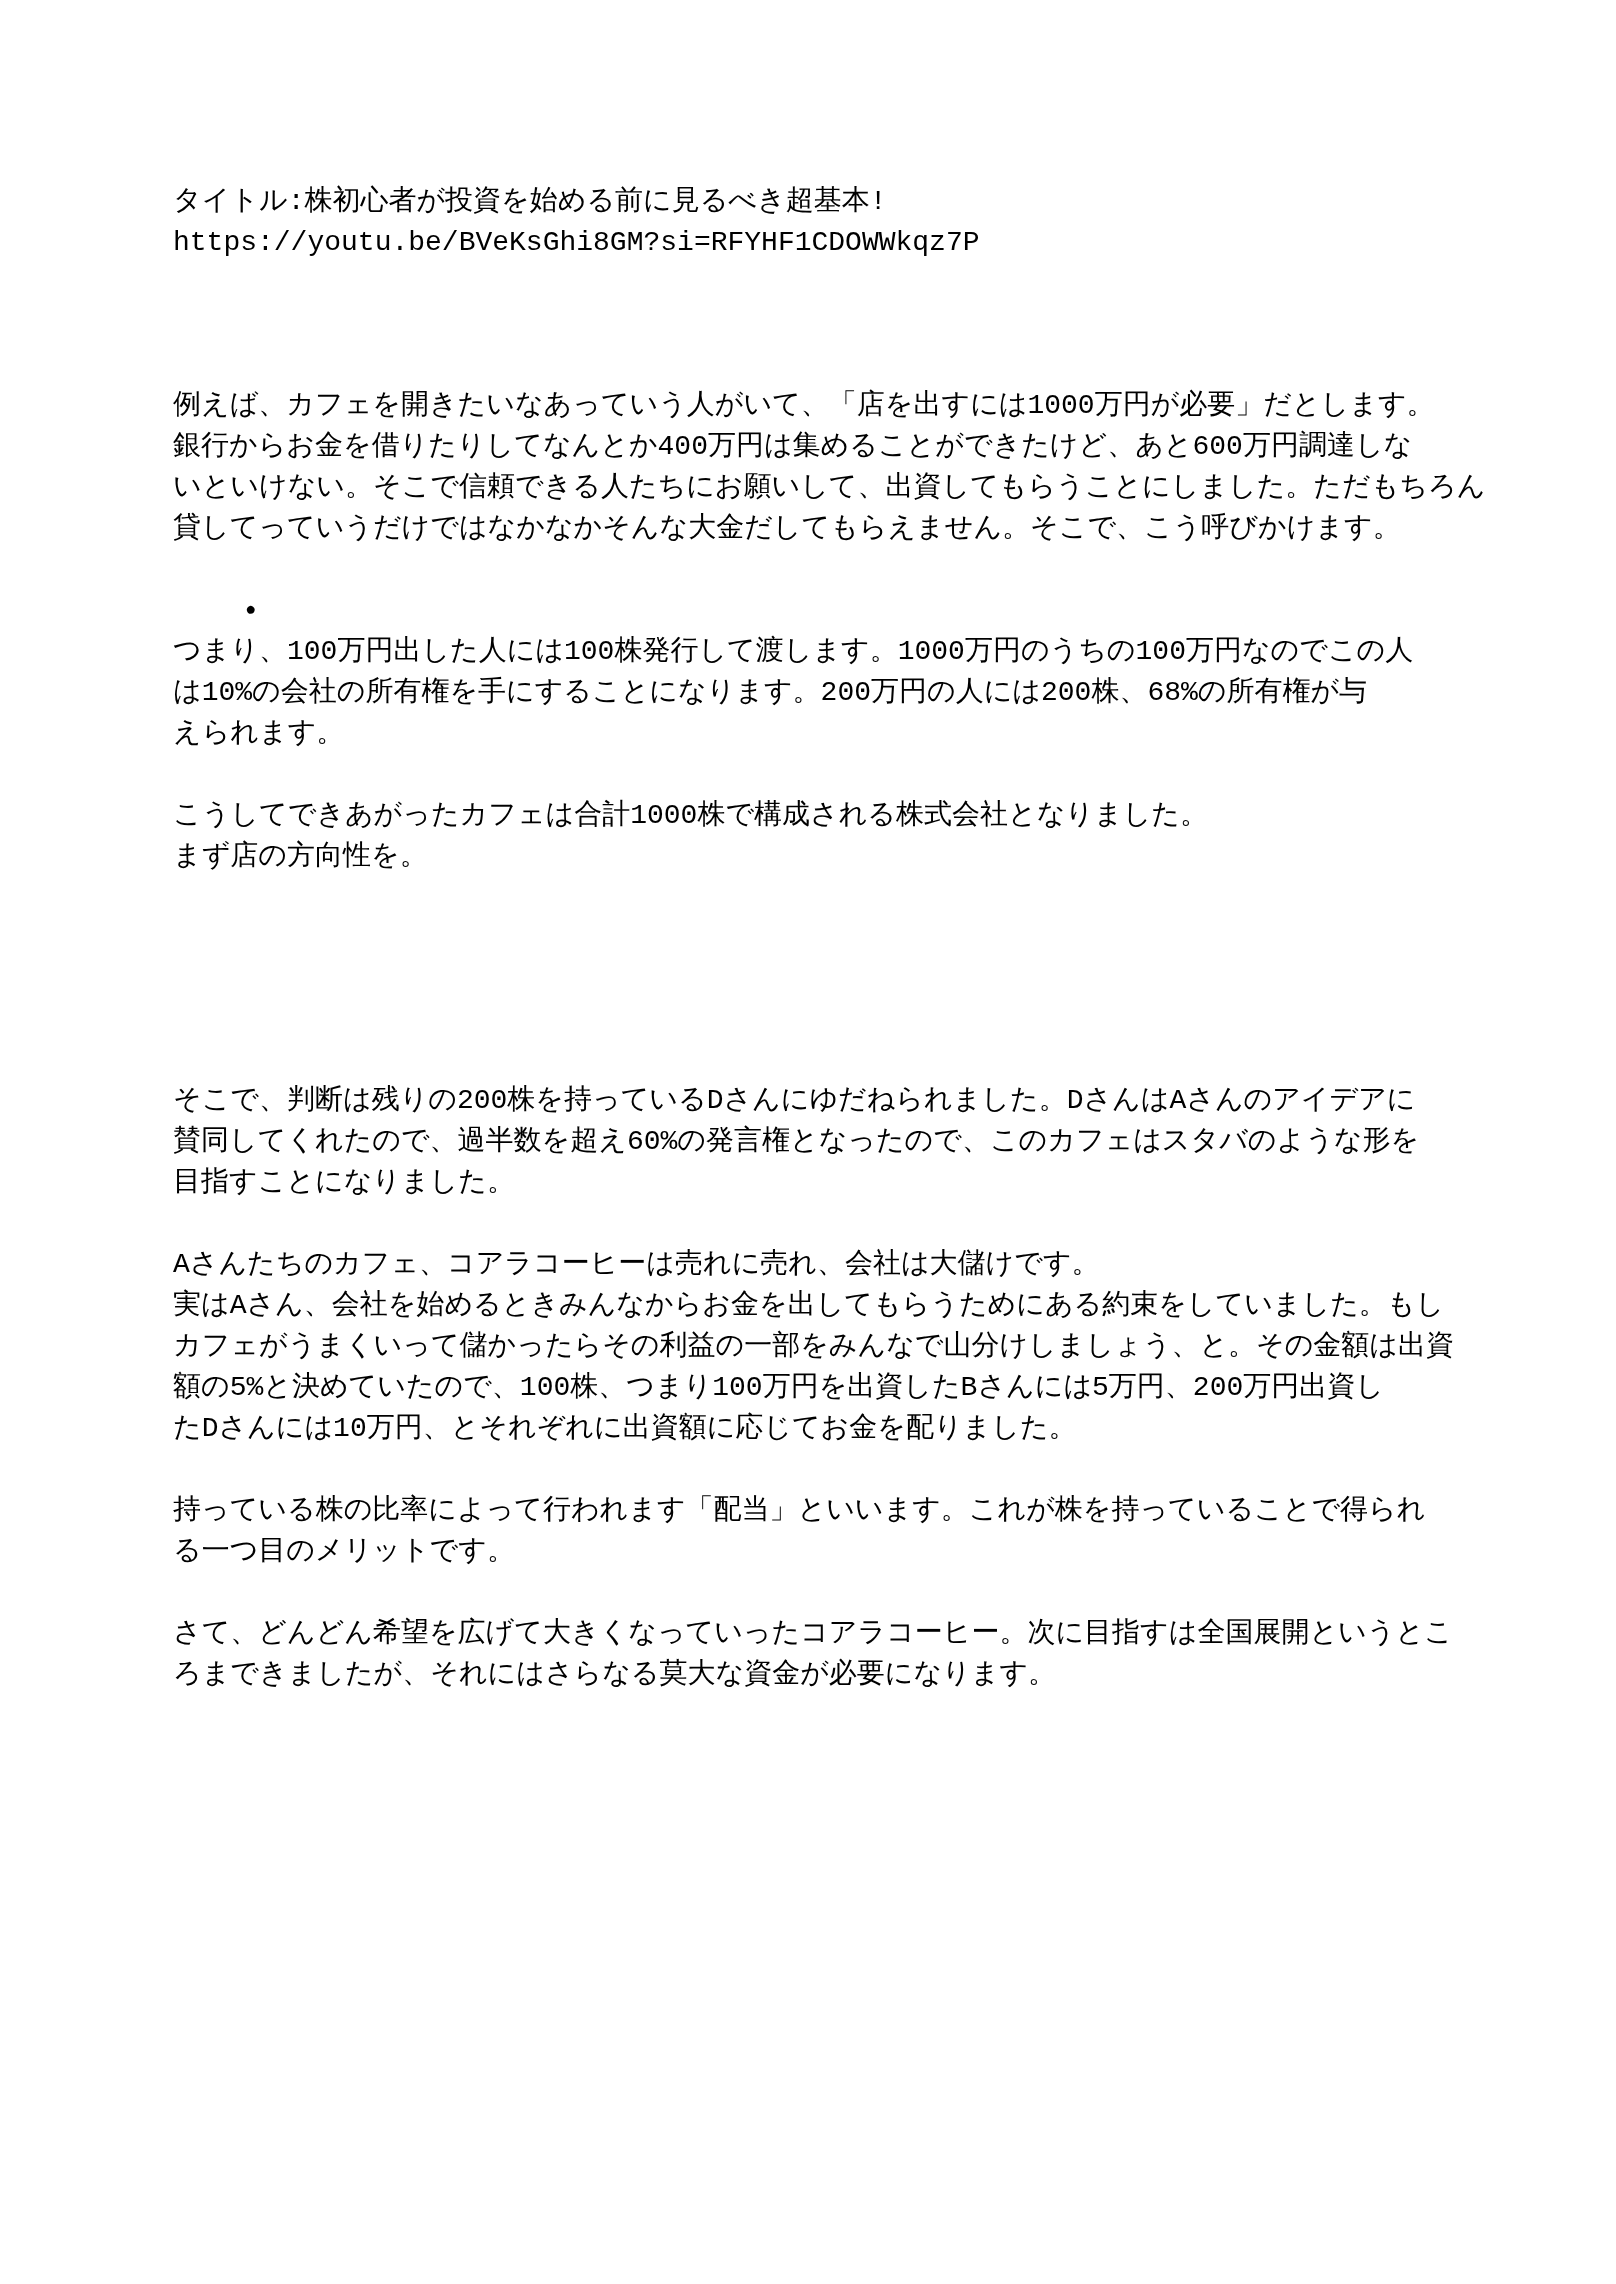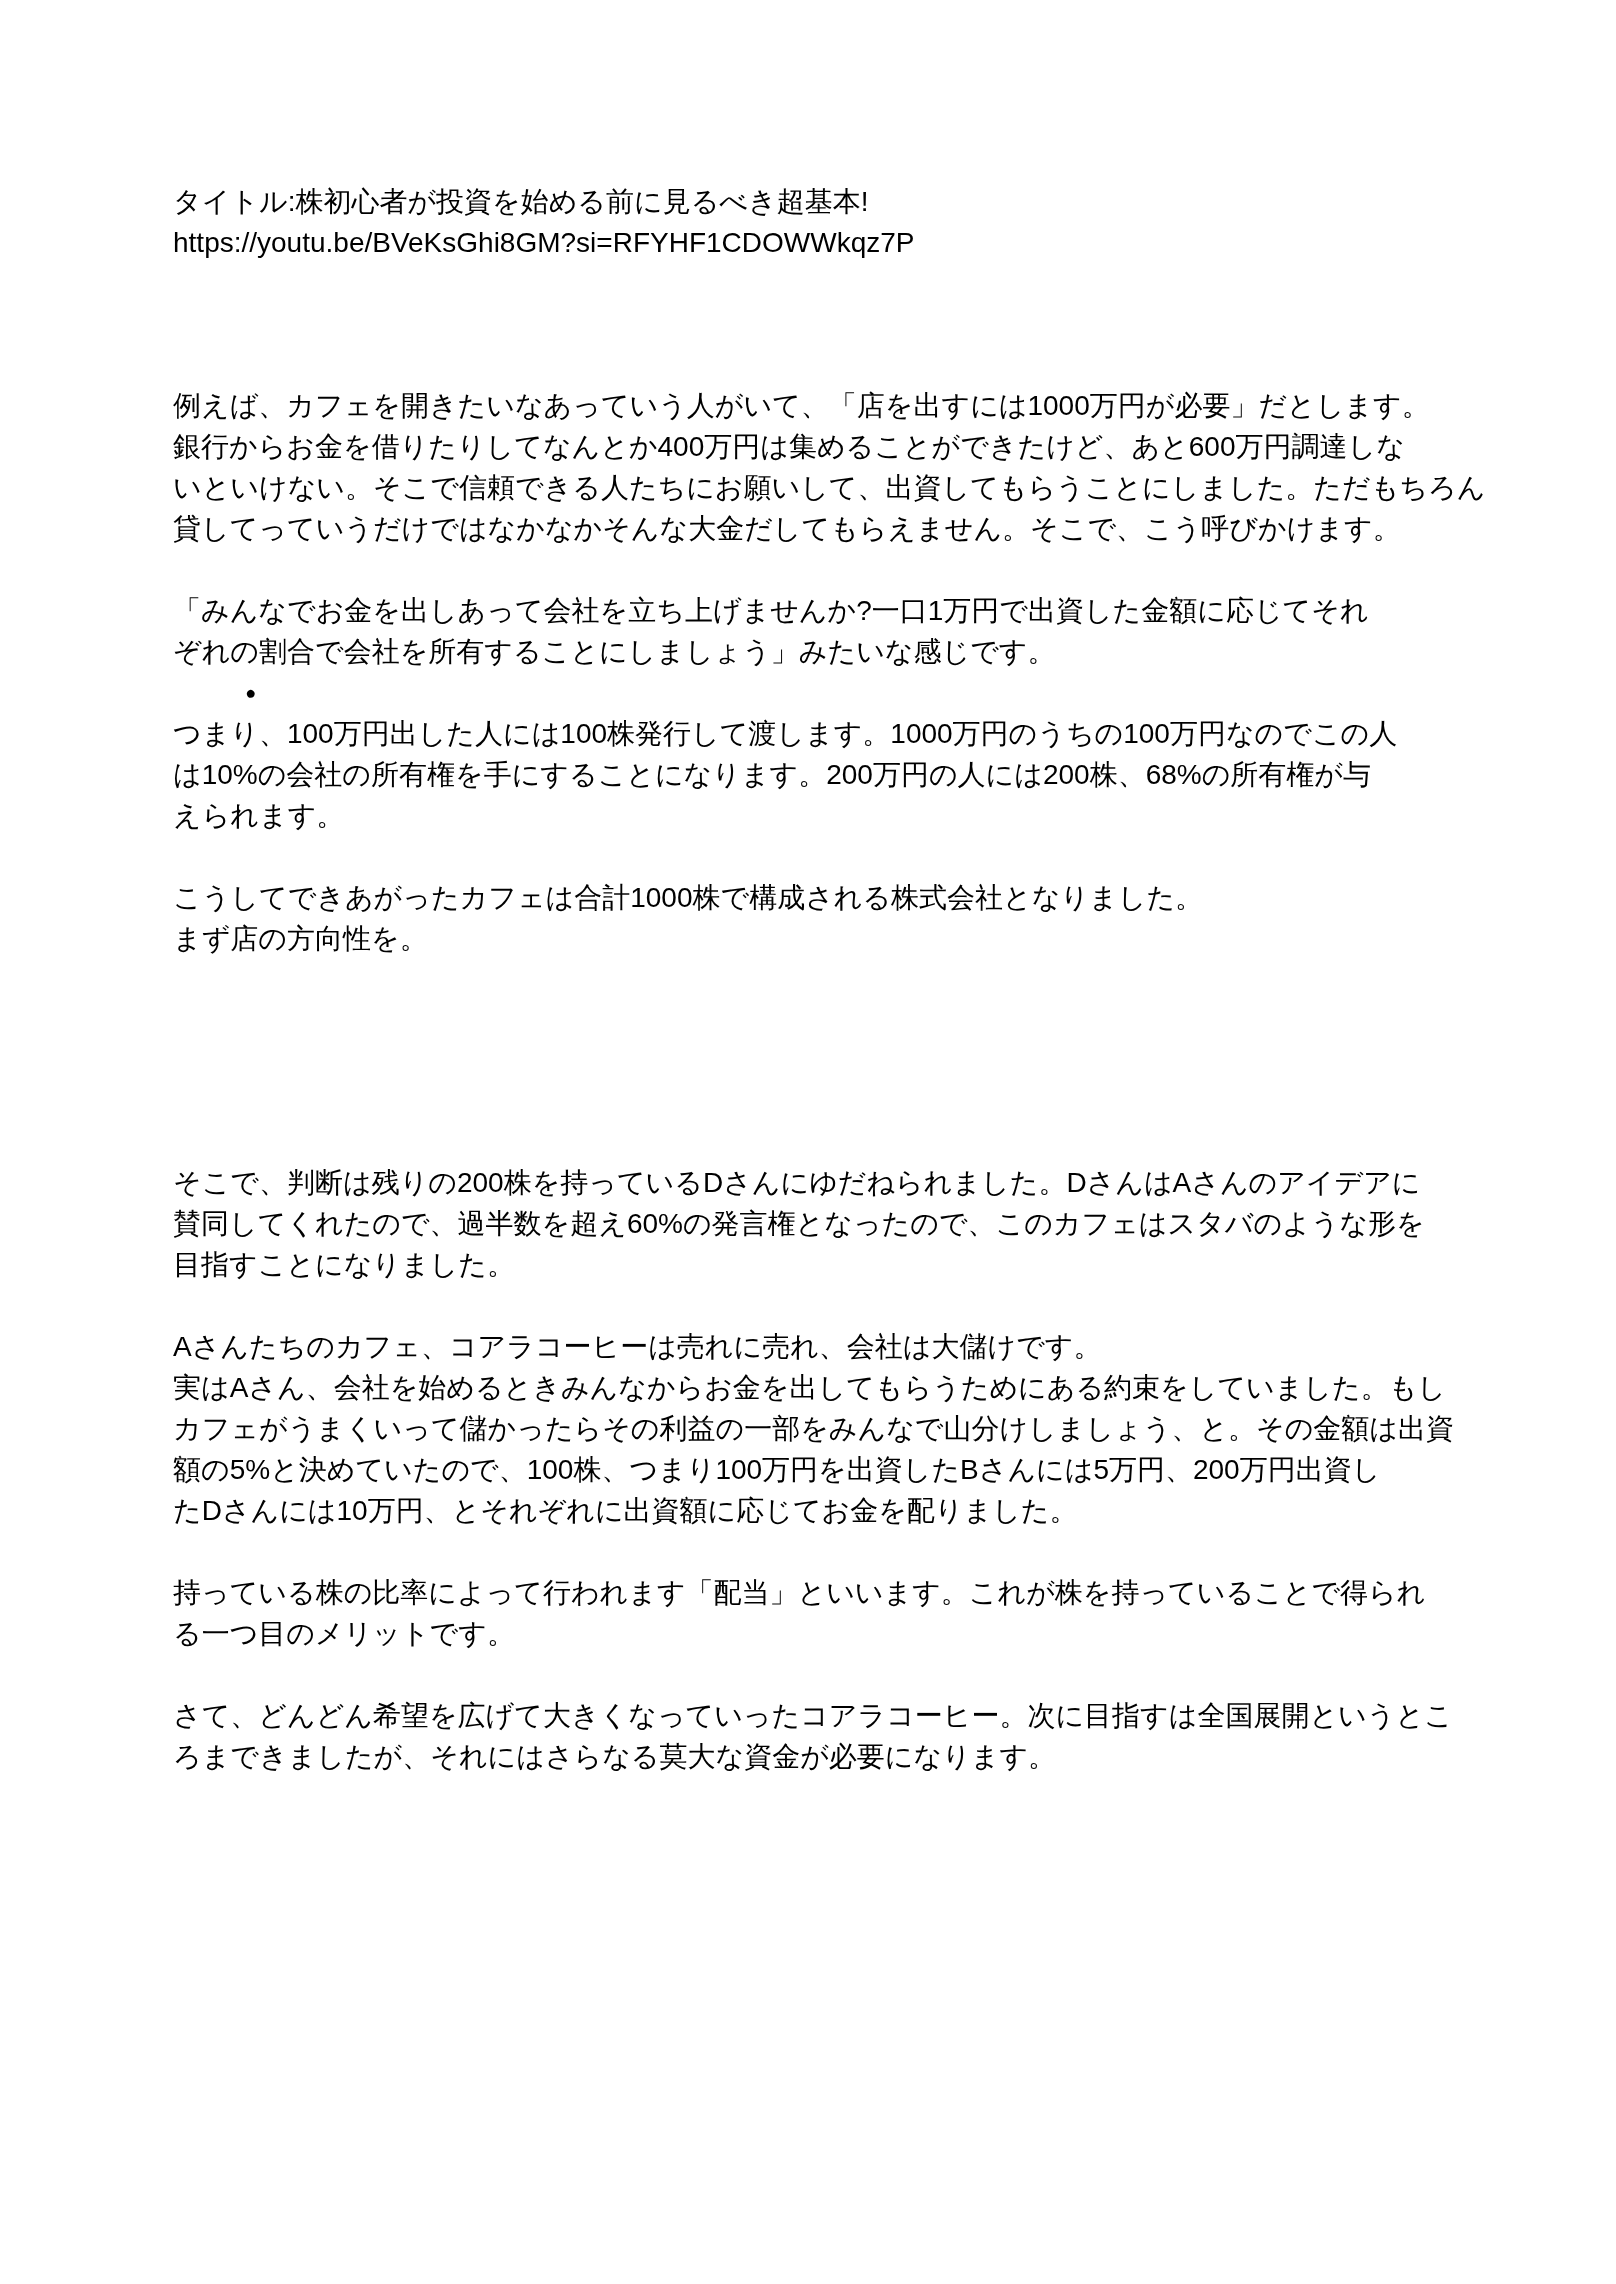--- a/index.html
+++ b/index.html
@@ -11,20 +11,21 @@
   }
   .page {
     box-sizing: border-box;
     width: 1617px;
     height: 1936px;
     padding: 181px 161px 0 173px;
     overflow: hidden;
     background: #ffffff;
     font-size: 28px;
     line-height: 41px;
+    font-family: Liberation Mono, monospace;
   }
   .para { white-space: pre; margin: 0; }
   .gap1 { height: 41px; }
   .gap2 { height: 81px; }
   .bullet-line {
     height: 41px;
     padding-left: 72px;
     display: flex;
     align-items: center;
   }
@@ -46,22 +47,20 @@
 
   <div class="gap1"></div>
 
   <div class="para">例えば、カフェを開きたいなあっていう人がいて、「店を出すには1000万円が必要」だとします。
 銀行からお金を借りたりしてなんとか400万円は集めることができたけど、あと600万円調達しな
 いといけない。そこで信頼できる人たちにお願いして、出資してもらうことにしました。ただもちろん
 貸してっていうだけではなかなかそんな大金だしてもらえません。そこで、こう呼びかけます。</div>
 
   <div class="gap1"></div>
 
-  <div class="para">「みんなでお金を出しあって会社を立ち上げませんか?一口1万円で出資した金額に応じてそれ
-ぞれの割合で会社を所有することにしましょう」みたいな感じです。</div>
 
   <div class="bullet-line">
     <span class="bullet-dot">●</span>
   </div>
 
   <div class="para">つまり、100万円出した人には100株発行して渡します。1000万円のうちの100万円なのでこの人
 は10%の会社の所有権を手にすることになります。200万円の人には200株、68%の所有権が与
 えられます。</div>
 
   <div class="gap1"></div>

